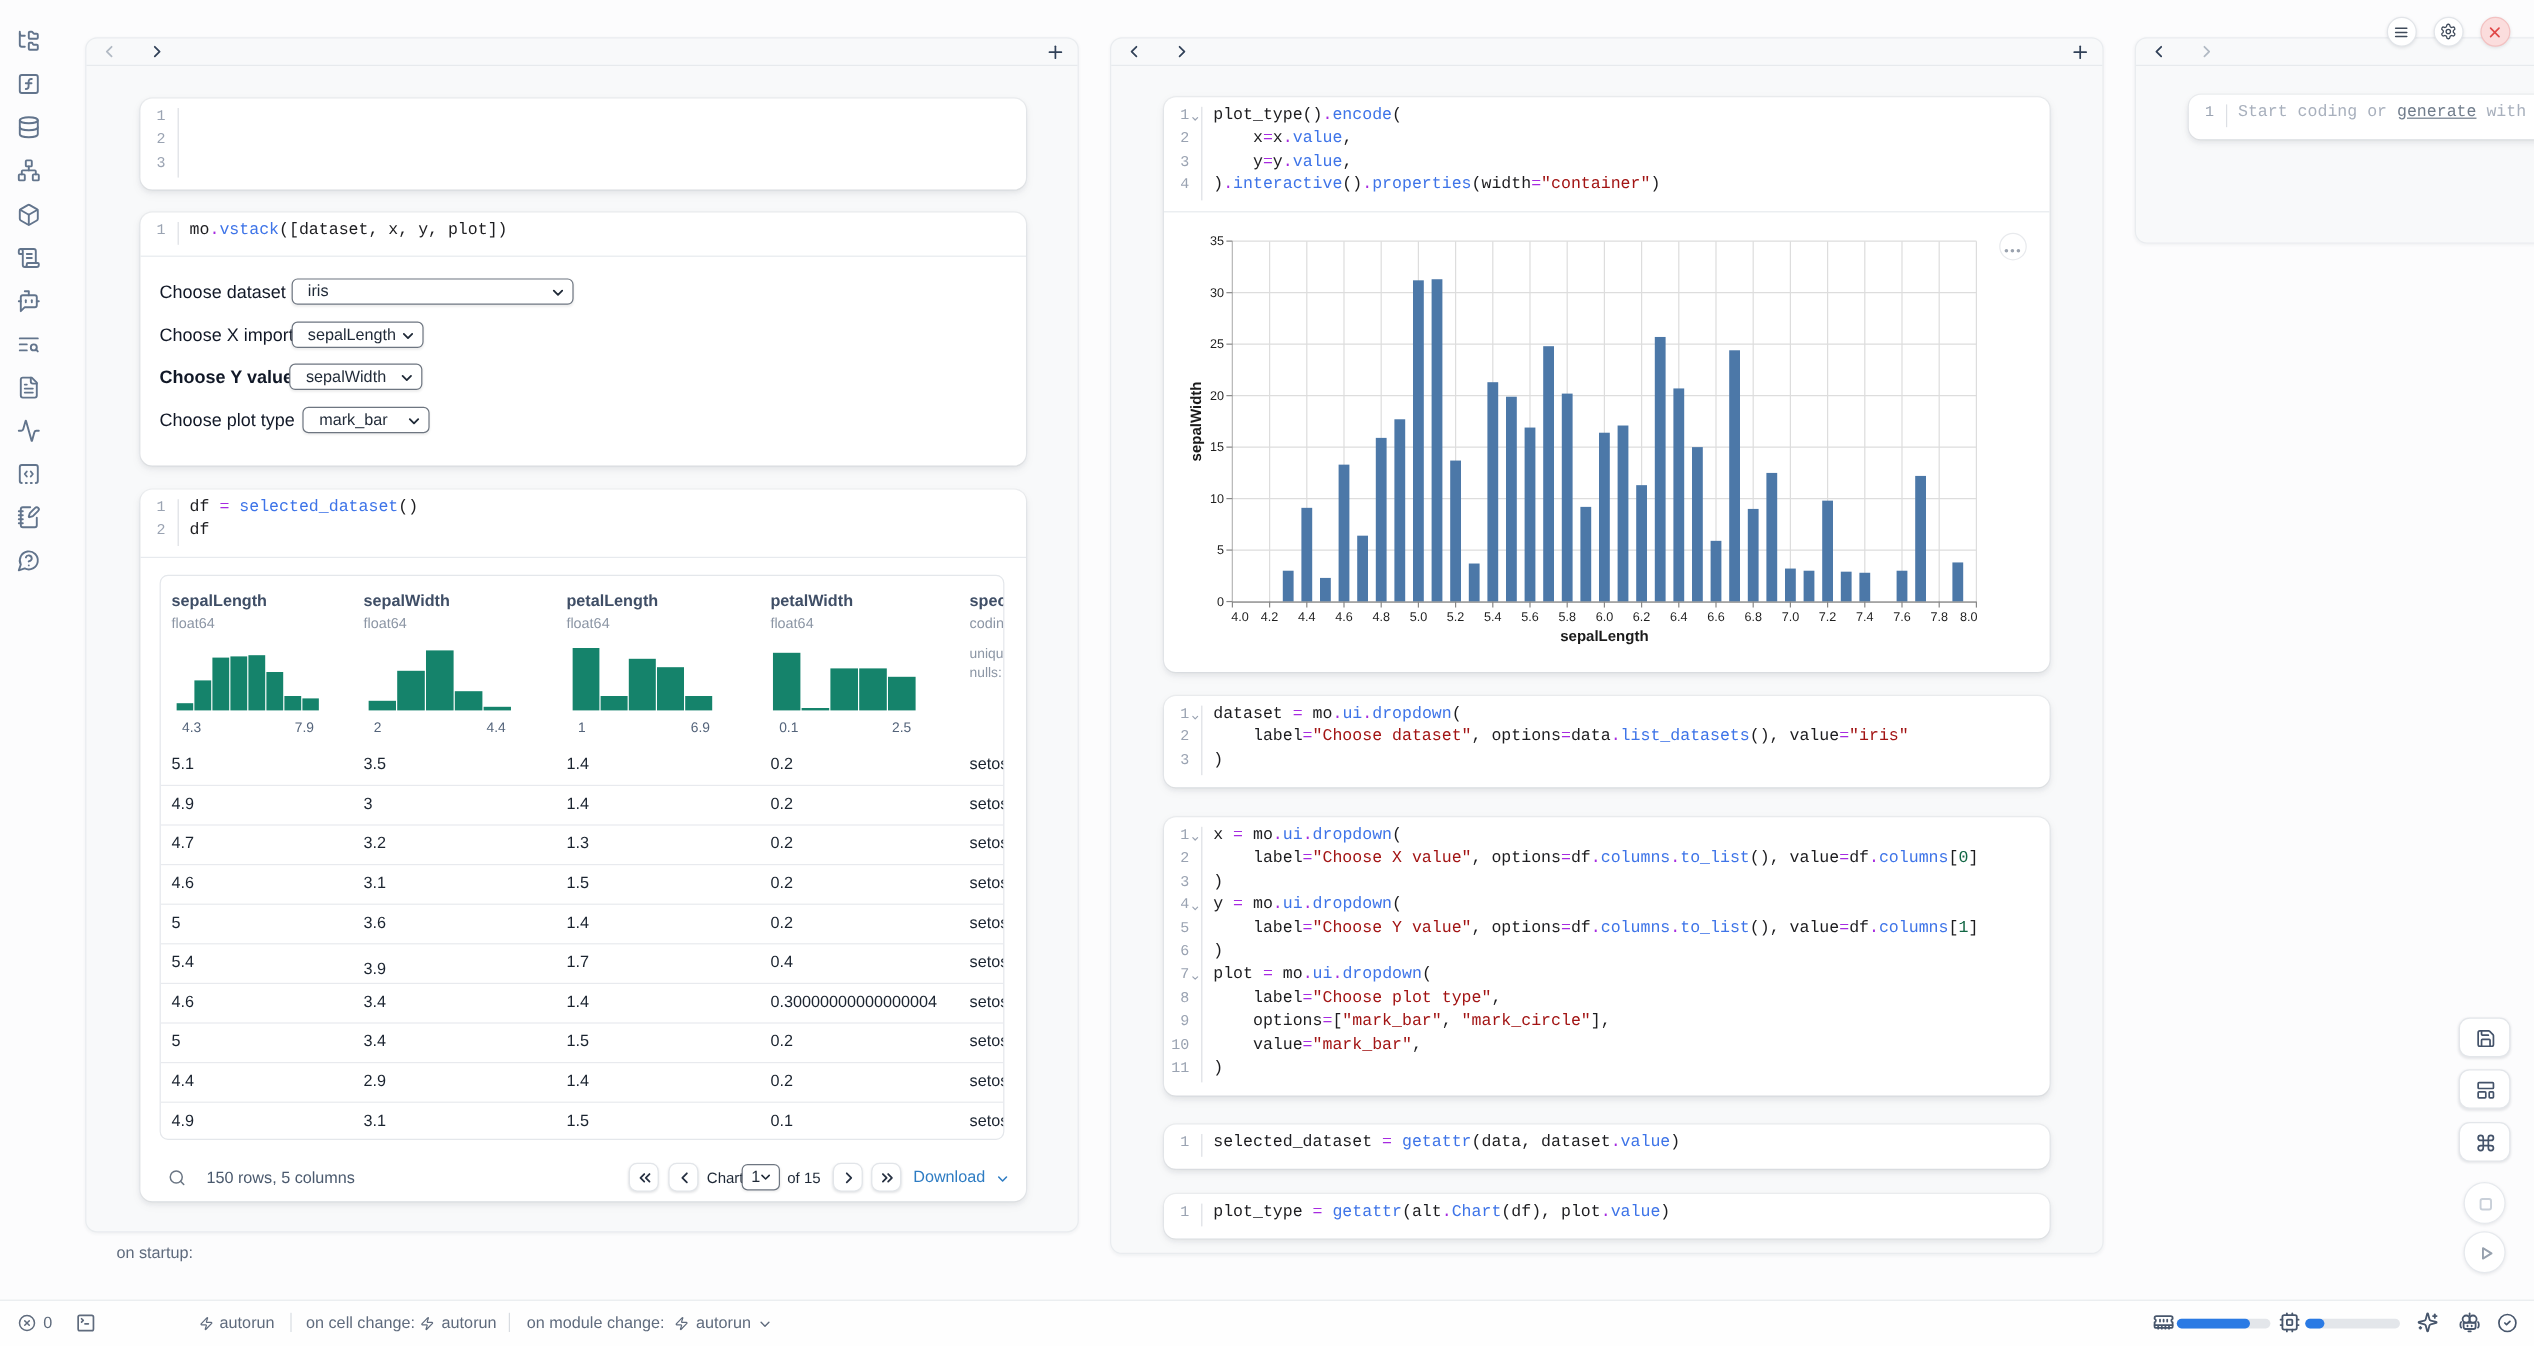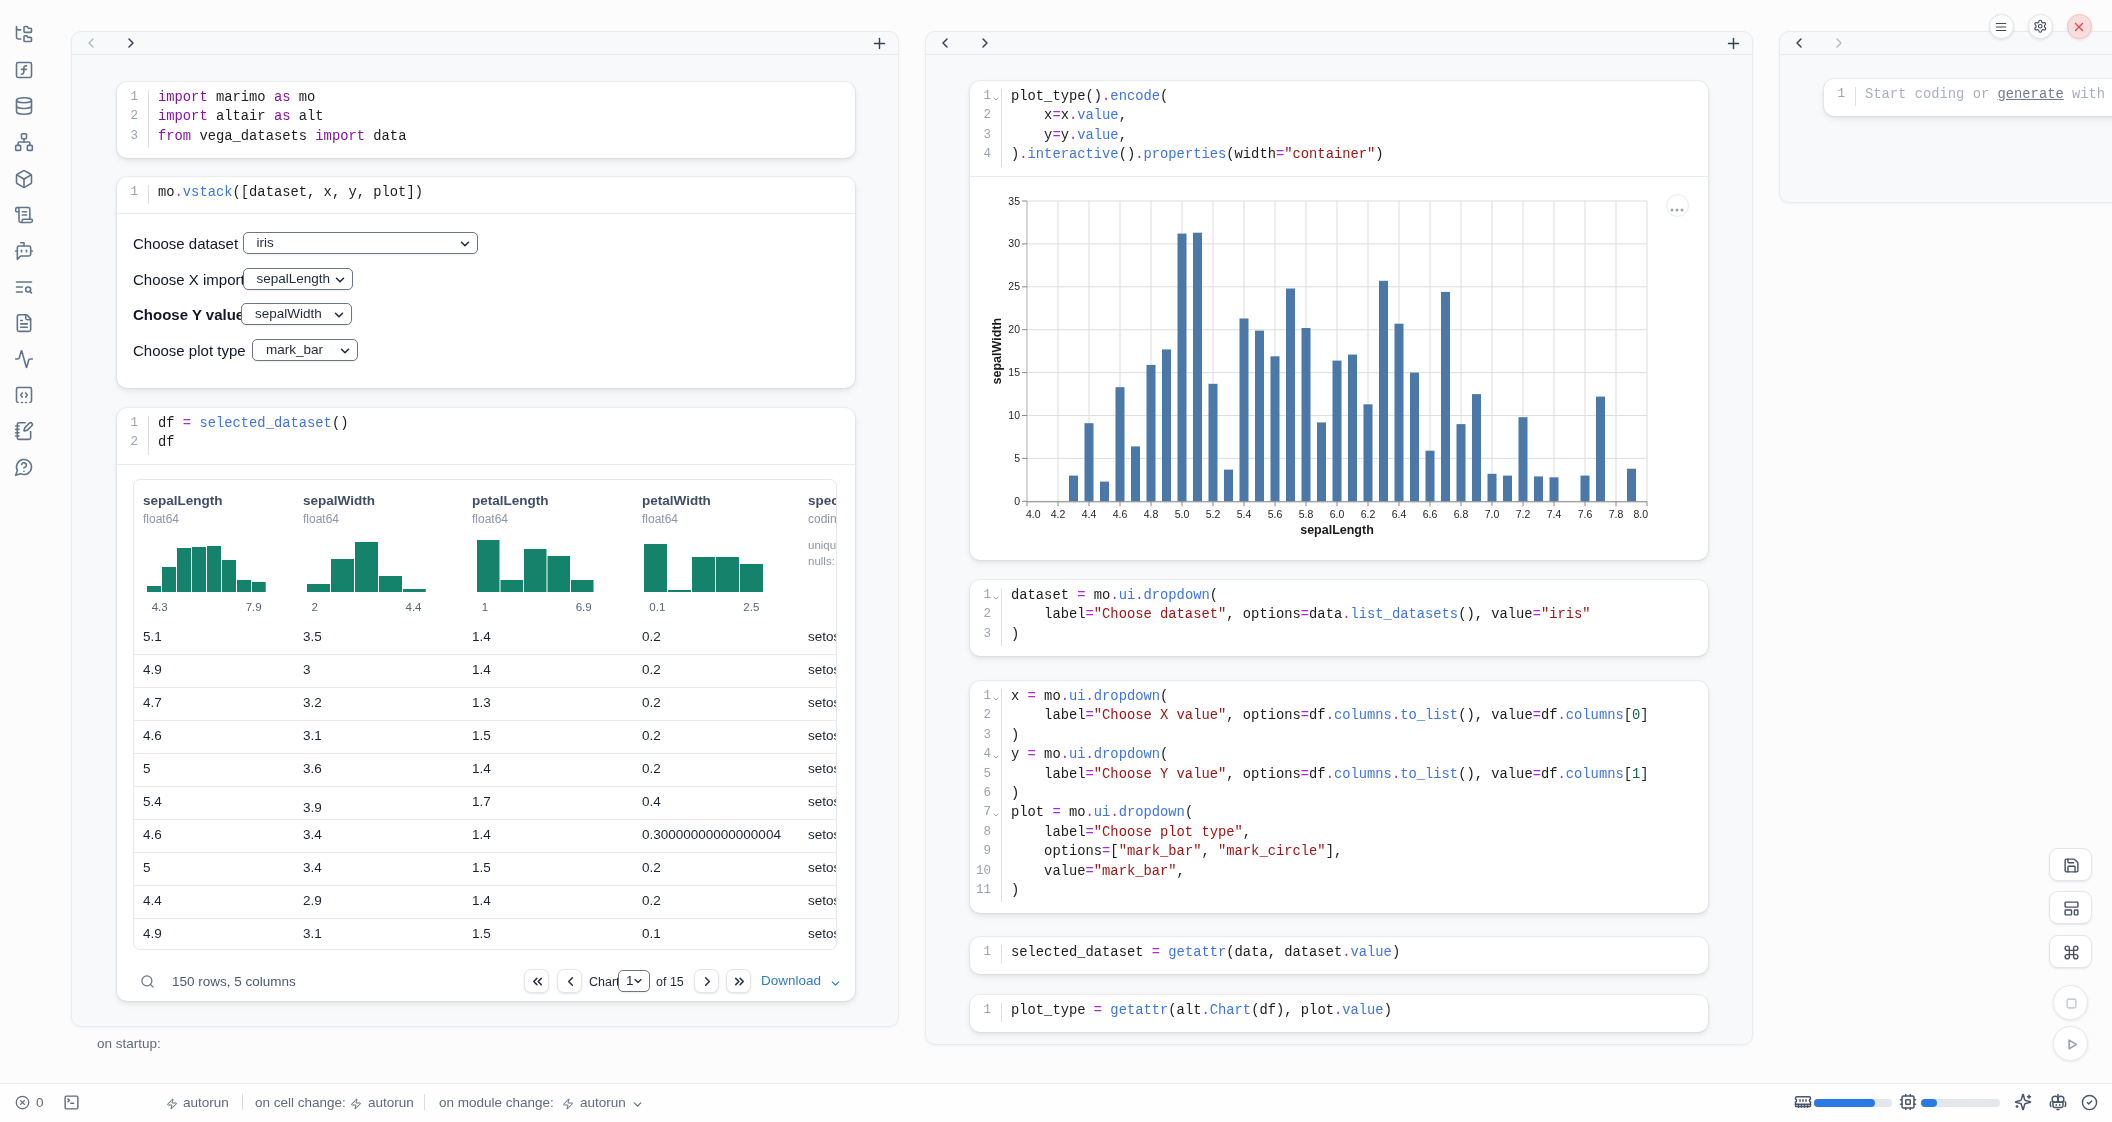--- a/index.html
+++ b/index.html
@@ -165,21 +165,20 @@
       <path d="M18 6 6 18"></path>
       <path d="m6 6 12 12"></path>
     </svg></div>
 <div class="card" style="left:117px;top:82px;width:738px;height:76px;">
     <div class="codew">
       <div class="gut">
         <div class="gl">1</div>
         <div class="gl">2</div>
         <div class="gl">3</div>
       </div>
-      <div class="src"><div class="cl"><span class="k">import</span> marimo <span class="k">as</span> mo</div><div class="cl"><span class="k">import</span> altair <span class="k">as</span> alt</div><div class="cl"><span class="k">from</span> vega_datasets <span class="k">import</span> data</div></div>
     </div>
   </div>
 <div class="card" style="left:117px;top:177px;width:738px;height:211px;">
     <div class="codew">
       <div class="gut">
         <div class="gl">1</div>
       </div>
       <div class="src"><div class="cl">mo<span class="o">.</span><span class="f">vstack</span>([dataset, x, y, plot])</div></div>
     </div>
     <div style="position:absolute;left:0;right:0;top:36px;border-top:1px solid #e7eaee;"></div>

